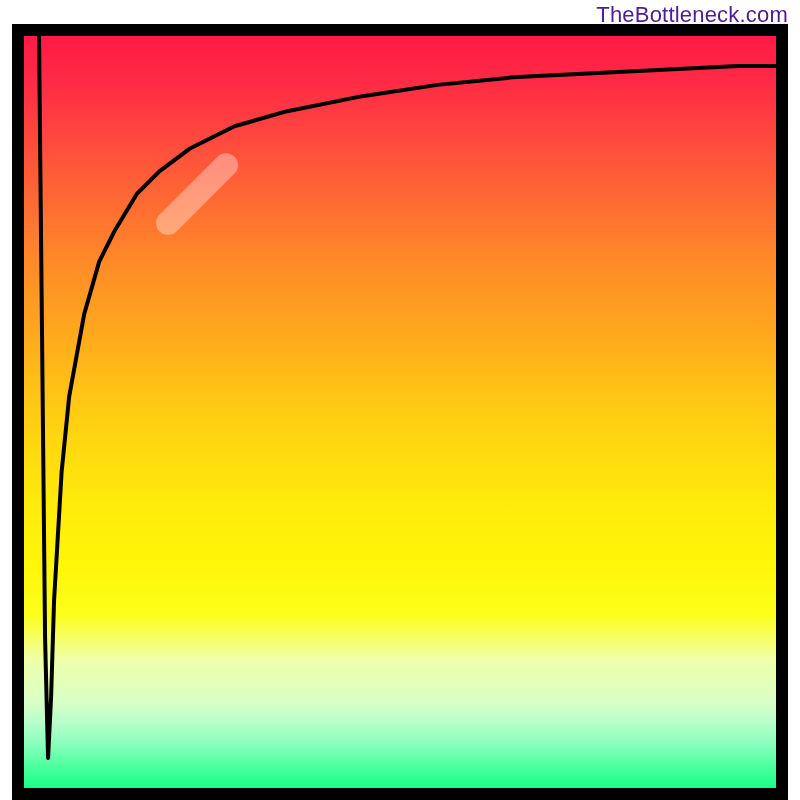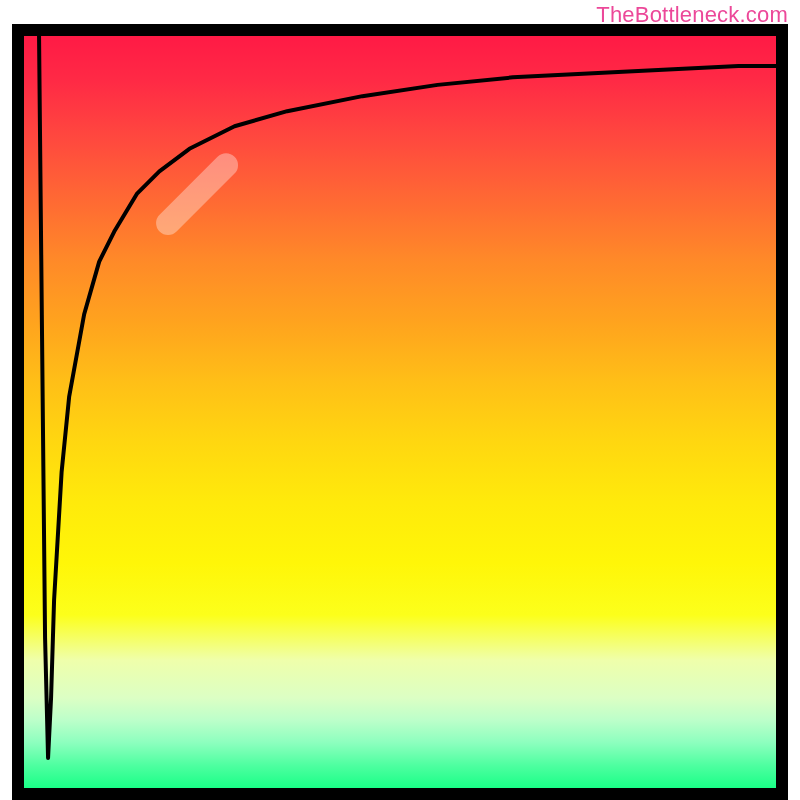--- a/index.html
+++ b/index.html
@@ -14,21 +14,21 @@
     background: #fff;
     position: relative;
     font-family: Arial, Helvetica, sans-serif;
   }
   .attribution {
     position: absolute;
     top: 2px;
     right: 12px;
     font-size: 22px;
     font-weight: 500;
-    color: #ec4899;
+    color: #4c1d95;
     letter-spacing: 0.2px;
     z-index: 30;
   }
   .frame {
     position: absolute;
     left: 12px;
     top: 24px;
     width: 776px;
     height: 776px;
     border: 12px solid #000;

